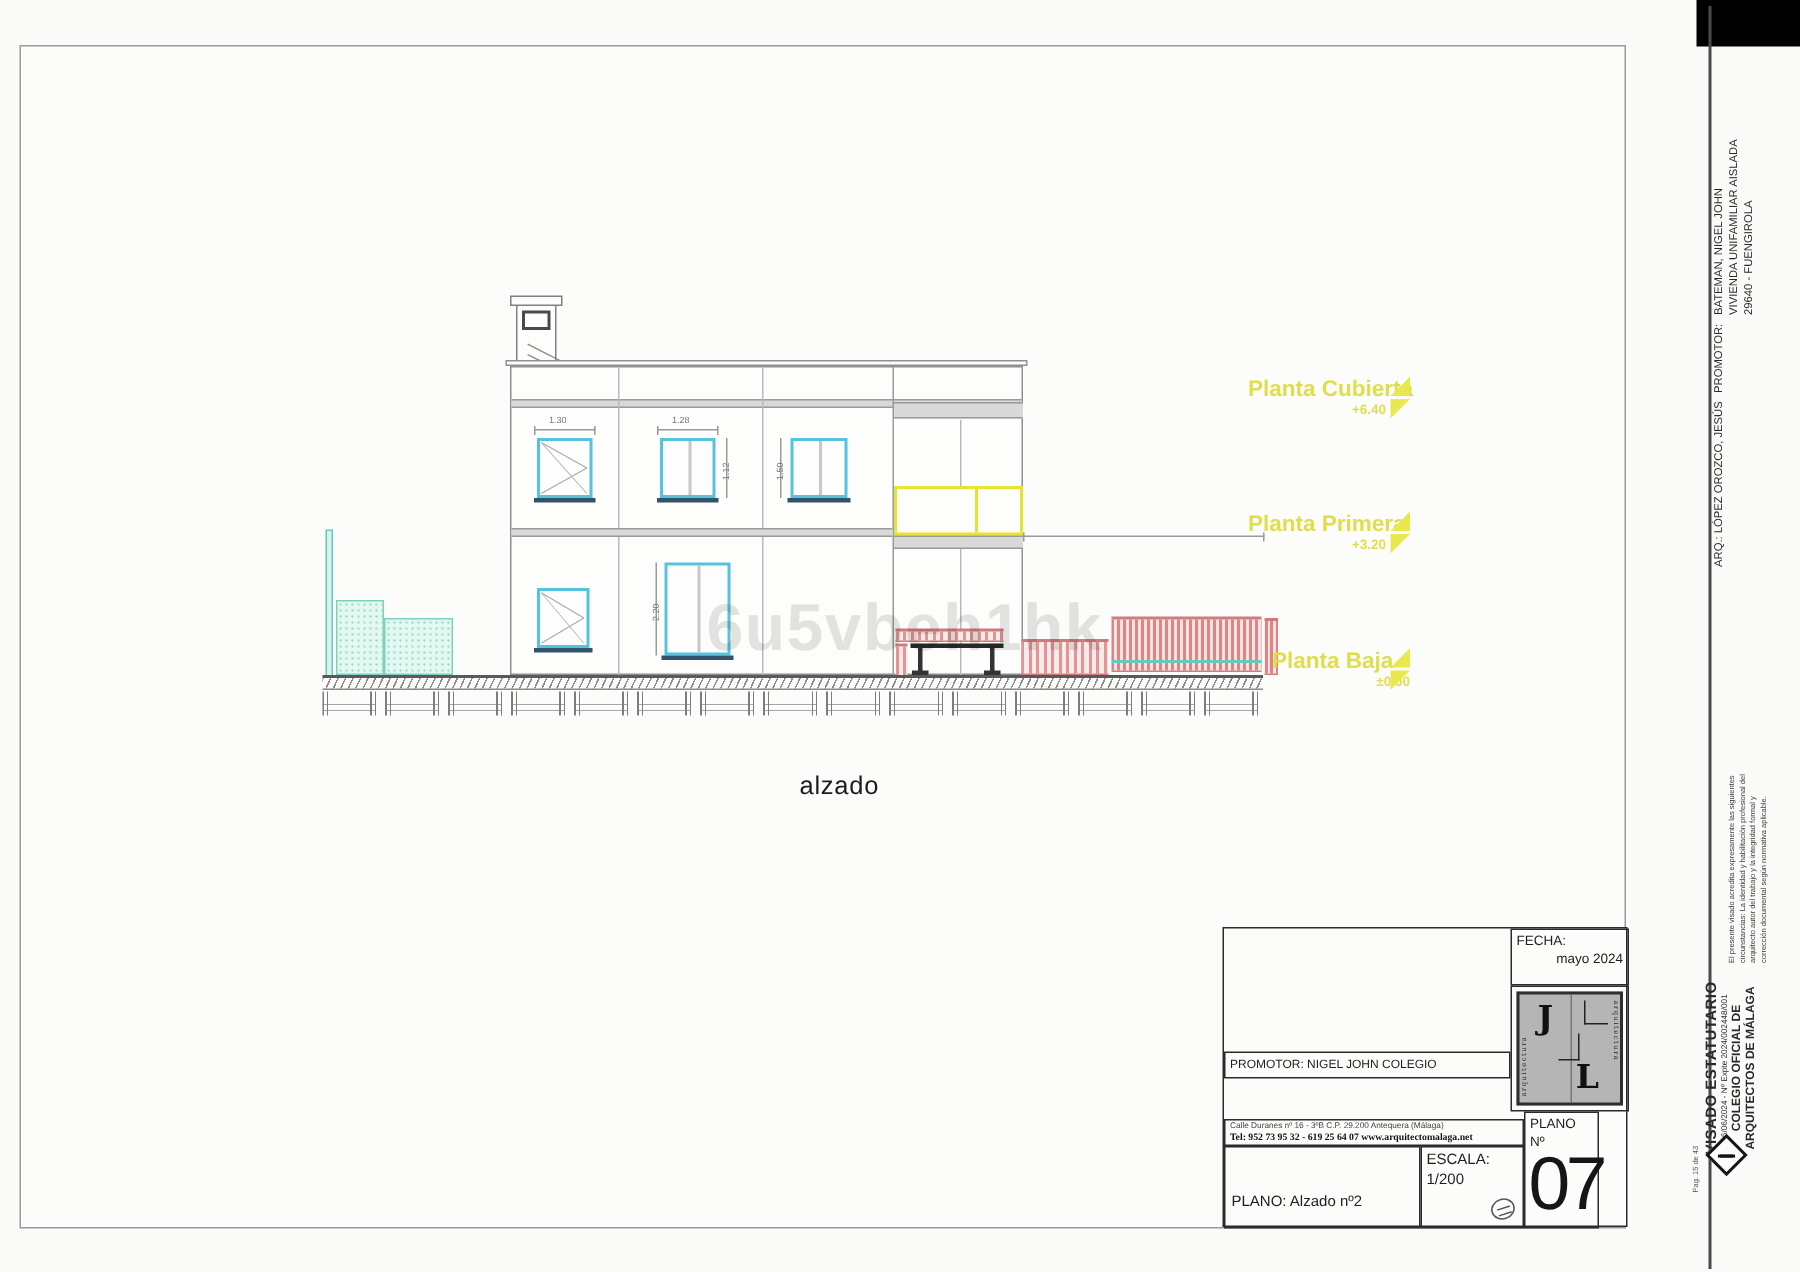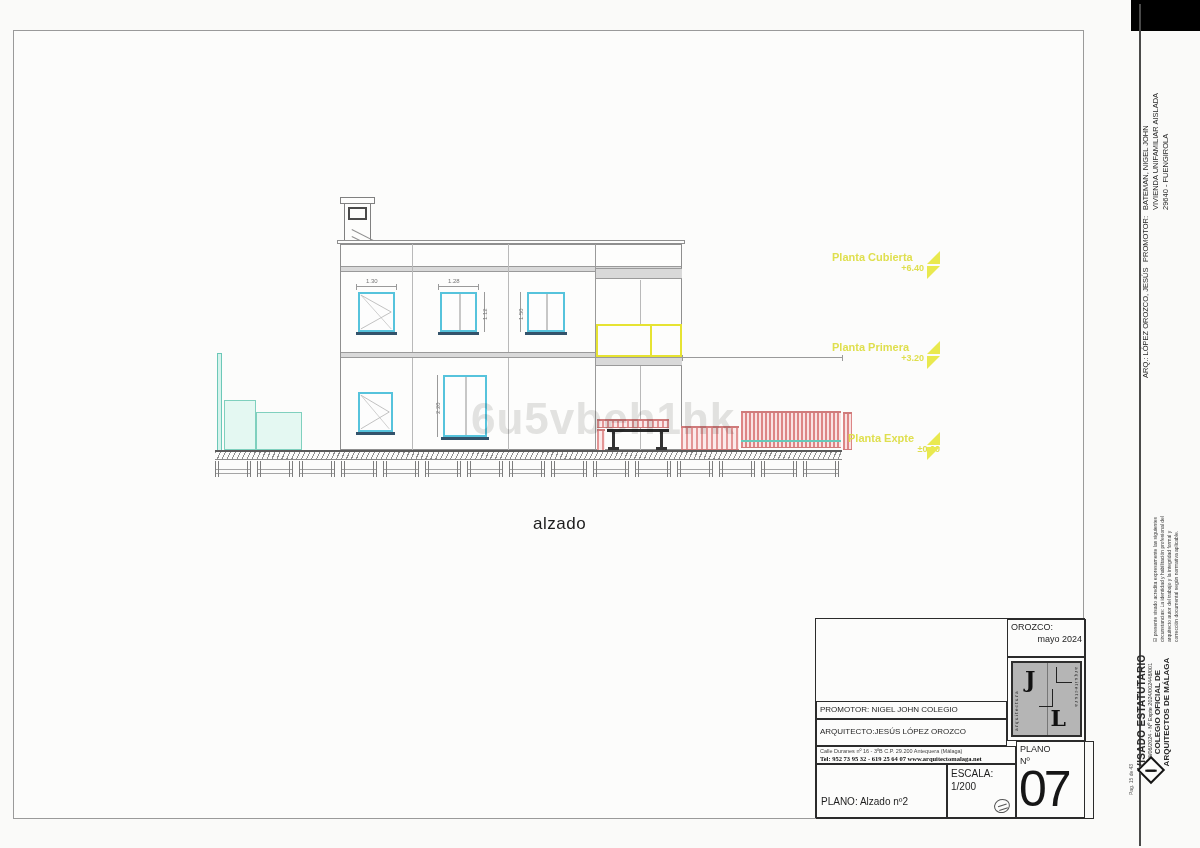--- a/index.html
+++ b/index.html
@@ -40,21 +40,21 @@
 
   .pink-slats { position:absolute; background:repeating-linear-gradient(90deg,#e39595 0 2px,#fbeaea 2px 5px); border-top:2px solid #cf7b7b; border-bottom:1px solid #cf7b7b; }
   .pink-slats.dense { background:repeating-linear-gradient(90deg,#dd8585 0 2px,#f9e2e2 2px 4px); }
   .teal-line { position:absolute; height:2px; background:#66c9b9; }
 
   .yellow-box { position:absolute; border:2px solid #e6e332; background:#fdfdfc; }
   .yellow-box .ydiv { position:absolute; top:0; height:100%; width:0; border-left:2px solid #e6e332; }
 
   
   .level { position:absolute; width:120px; color:#dfdf4e; font-weight:bold; }
-  .level .lname { display:block; font-size:11px; text-align:left; }
+  .level .lname { display:block; font-size:15px; text-align:left; }
   .level .lval { display:block; font-size:9px; text-align:right; padding-right:28px; }
   .flag { position:absolute; width:0; height:0; }
   .flag.up { border-left:13px solid transparent; border-bottom:13px solid #e9e94f; }
   .flag.down { border-right:13px solid transparent; border-top:13px solid #e9e94f; }
 
   .watermark { position:absolute; font-size:44px; font-weight:bold; letter-spacing:1px; color:#e4e4e3; z-index:6; mix-blend-mode:multiply; }
   .alzado-label { position:absolute; font-size:17px; color:#1c1c1c; letter-spacing:0.5px; }
 
   
   .chim-cap { position:absolute; border:1px solid #808080; background:#fdfdfc; }
@@ -72,21 +72,21 @@
   .tb .cell { position:absolute; border:1px solid #2b2b2b; padding:2px 3px; line-height:1.32; }
   .tb .c-desc   { left:0; top:0; width:191px; height:38px; }
   .tb .c-fecha  { left:191px; top:0; width:79px; height:38px; font-size:9px; }
   .tb .c-sit    { left:0; top:38px; width:191px; height:44px; }
   .tb .c-logo   { left:191px; top:38px; width:79px; height:84px; }
   .tb .c-prom   { left:0; top:82px; width:191px; height:18px; display:flex; align-items:center; }
   .tb .c-arq    { left:0; top:100px; width:191px; height:27px; display:flex; align-items:center; }
   .tb .c-addr   { left:0; top:127px; width:200px; height:18px; padding:1px 3px; }
   .tb .c-pname  { left:0; top:145px; width:131px; height:55px; font-size:10px; }
   .tb .c-esc    { left:131px; top:145px; width:69px; height:55px; font-size:10px; }
-  .tb .c-pnum   { left:200px; top:122px; width:78px; height:78px; font-size:9px; }
+  .tb .c-pnum   { left:200px; top:122px; width:50px; height:78px; font-size:9px; }
   .tb .addr1 { font-size:5.5px; color:#444; white-space:nowrap; }
   .tb .addr2 { font-size:6.5px; color:#111; font-family:"Liberation Serif",serif; font-weight:bold; white-space:nowrap; }
   .tb .pname-txt { position:absolute; left:4px; bottom:10px; }
   .tb .bignum { position:absolute; left:2px; bottom:-4px; font-size:50px; color:#161616; letter-spacing:-3px; }
   .jl-logo { position:absolute; left:3px; top:3px; right:3px; bottom:3px; background:#b5b5b5; border:2px solid #2e2e2e; overflow:hidden; font-family:"DejaVu Serif",serif; }
   .jl-logo .J { position:absolute; left:12px; top:2px; font-size:22px; font-weight:bold; color:#111; }
   .jl-logo .L { position:absolute; right:14px; bottom:2px; font-size:22px; font-weight:bold; color:#111; }
   .jl-logo .vtext { position:absolute; top:4px; bottom:4px; width:6px; font-size:4.5px; color:#222; writing-mode:vertical-rl; text-orientation:mixed; letter-spacing:1px; }
   .jl-logo .vt-l { left:1px; transform:rotate(180deg); }
   .jl-logo .vt-r { right:1px; }
@@ -213,52 +213,49 @@
     <div class="flag down" style="left:927px;top:266px;"></div>
 
     <div class="level" style="left:832px;top:341px;">
       <span class="lname">Planta Primera</span>
       <span class="lval">+3.20</span>
     </div>
     <div class="flag up" style="left:927px;top:341px;"></div>
     <div class="flag down" style="left:927px;top:356px;"></div>
 
     <div class="level" style="left:848px;top:432px;">
-      <span class="lname">Planta Expte</span>
+      <span class="lname">Planta Baja</span>
       <span class="lval">±0.00</span>
     </div>
     <div class="flag up" style="left:927px;top:432px;"></div>
     <div class="flag down" style="left:927px;top:447px;"></div>
 
     <div class="watermark" style="left:471px;top:394px;">6u5vbeh1hk</div>
     <div class="alzado-label" style="left:533px;top:514px;">alzado</div>
   </div>
 
   <div class="abs tb">
     <div class="cell c-fecha">
-      <span style="display:block;">OROZCO:</span>
+      <span style="display:block;">FECHA:</span>
       <span style="display:block;text-align:right;">mayo  2024</span>
     </div>
     <div class="cell c-logo">
       <div class="jl-logo">
         <span class="vtext vt-l">arquitectura</span>
         <span class="vtext vt-r">arquitectura</span>
         <div class="midline"></div>
         <div class="stepA"></div>
         <div class="stepB"></div>
         <span class="J">J</span>
         <span class="L">L</span>
       </div>
     </div>
     <div class="cell c-prom">
       <span>PROMOTOR: NIGEL JOHN COLEGIO</span>
     </div>
-    <div class="cell c-arq">
-      <span>ARQUITECTO:JESÚS LÓPEZ OROZCO</span>
-    </div>
     <div class="cell c-addr">
       <span class="addr1" style="display:block;">Calle Duranes nº 16 - 3ºB      C.P. 29.200      Antequera (Málaga)</span>
       <span class="addr2" style="display:block;">Tel: 952 73 95 32 - 619 25 64 07 www.arquitectomalaga.net</span>
     </div>
     <div class="cell c-pname">
       <span class="pname-txt">PLANO: Alzado nº2</span>
     </div>
     <div class="cell c-esc">
       <span style="display:block;">ESCALA:</span>
       <span style="display:block;">1/200</span>

